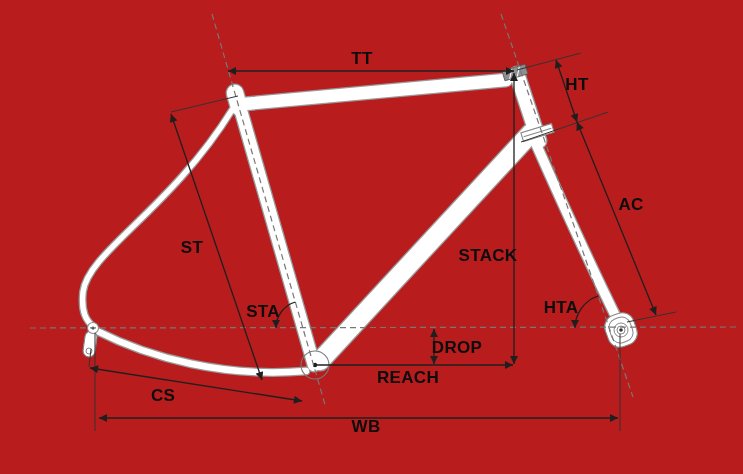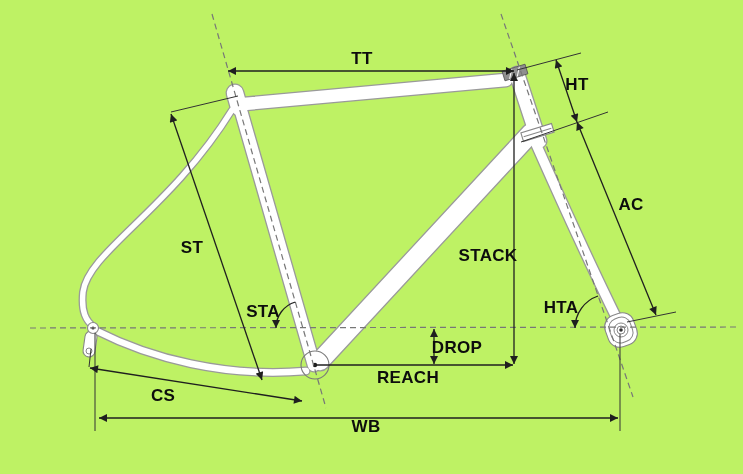--- a/index.html
+++ b/index.html
@@ -1,16 +1,16 @@
 <!DOCTYPE html>
 <html><head>
 <meta charset="utf-8">
 <style>
   html,body{margin:0;padding:0;background:#ffffff;}
-  .stage{position:relative;width:743px;height:474px;background:#bef264;overflow:hidden;
+  .stage{position:relative;width:743px;height:474px;background:#b91c1c;overflow:hidden;
          font-family:"Liberation Sans", sans-serif;}
   svg{display:block;}
   .dim-label{font-family:"Liberation Sans", sans-serif;font-weight:700;font-size:17px;
              fill:#0d0d0d;letter-spacing:0.3px;}
   .tube-under{fill:none;stroke:#9a9a9a;stroke-linecap:round;}
   .tube-over{fill:none;stroke:#ffffff;stroke-linecap:round;}
   .construction{fill:none;stroke:#777777;stroke-width:1.2;stroke-dasharray:6 4;}
   .dim{fill:none;stroke:#1f1f1f;stroke-width:1.3;}
   .ext{fill:none;stroke:#333333;stroke-width:1;}
   .hw{fill:#ffffff;stroke:#888888;stroke-width:1.1;}

